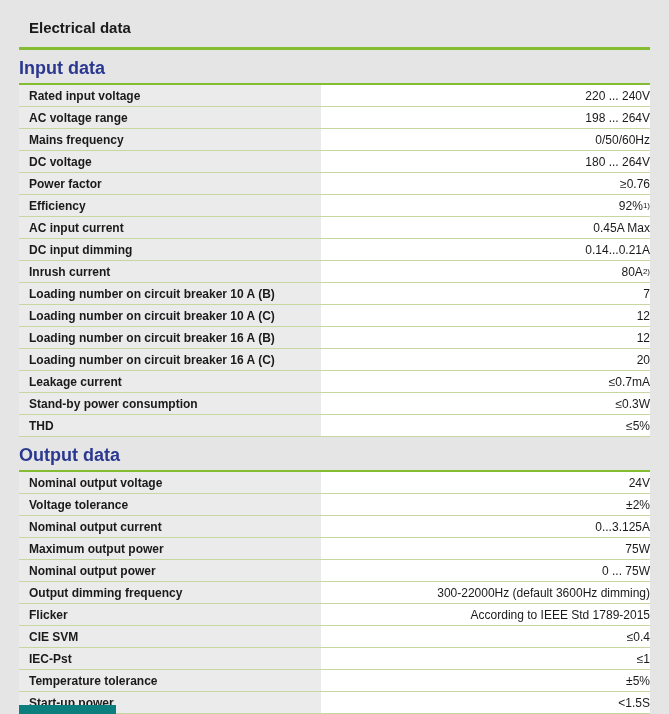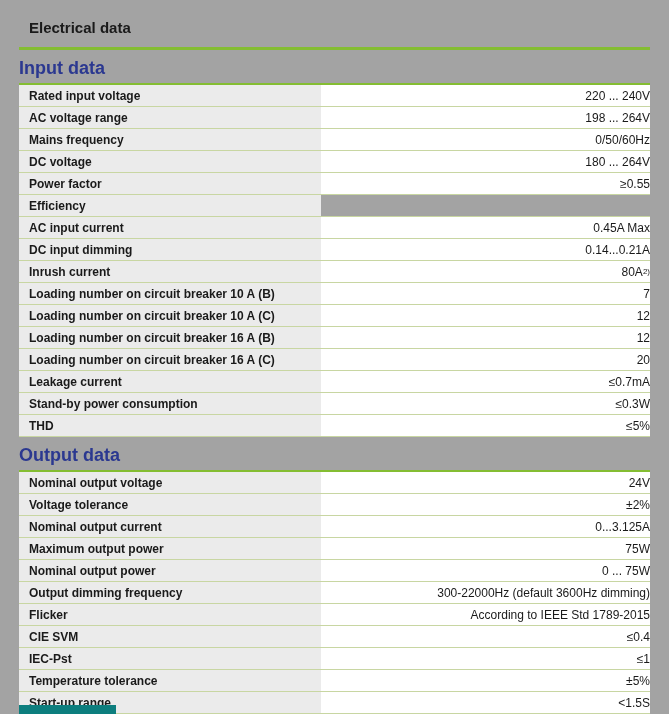--- a/index.html
+++ b/index.html
@@ -16,21 +16,21 @@
     font-family:"Liberation Sans", sans-serif;
     color:var(--text);
     width:669px;
   }
   .page{
     position:relative;
     width:669px;
     height:714px;
     padding:12px 19px 0 19px;
     overflow:hidden;
-    background:#a3a3a3;
+    background:#e5e5e5;
   }
   .page-title{
     font-size:15px;
     font-weight:bold;
     margin:6px 0 9px 10px;
     line-height:20px;
   }
   .rule{
     background:var(--accent-green);
     width:100%;
@@ -120,27 +120,31 @@
         <div class="cell label">DC voltage</div>
         <div class="cell value">
           <span>180 ... 264V</span>
           <sup></sup>
         </div>
       </div>
 
       <div class="row">
         <div class="cell label">Power factor</div>
         <div class="cell value">
-          <span>≥0.55</span>
+          <span>≥0.76</span>
           <sup></sup>
         </div>
       </div>
 
       <div class="row">
         <div class="cell label">Efficiency</div>
+        <div class="cell value">
+          <span>92%</span>
+          <sup>1)</sup>
+        </div>
       </div>
 
       <div class="row">
         <div class="cell label">AC input current</div>
         <div class="cell value">
           <span>0.45A Max</span>
           <sup></sup>
         </div>
       </div>
 
@@ -296,21 +300,21 @@
 
       <div class="row">
         <div class="cell label">Temperature tolerance</div>
         <div class="cell value">
           <span>±5%</span>
           <sup></sup>
         </div>
       </div>
 
       <div class="row">
-        <div class="cell label">Start-up range</div>
+        <div class="cell label">Start-up power</div>
         <div class="cell value">
           <span>&lt;1.5S</span>
           <sup></sup>
         </div>
       </div>
     </div>
 
   <div class="footer-bar"></div>
 
 </div>

